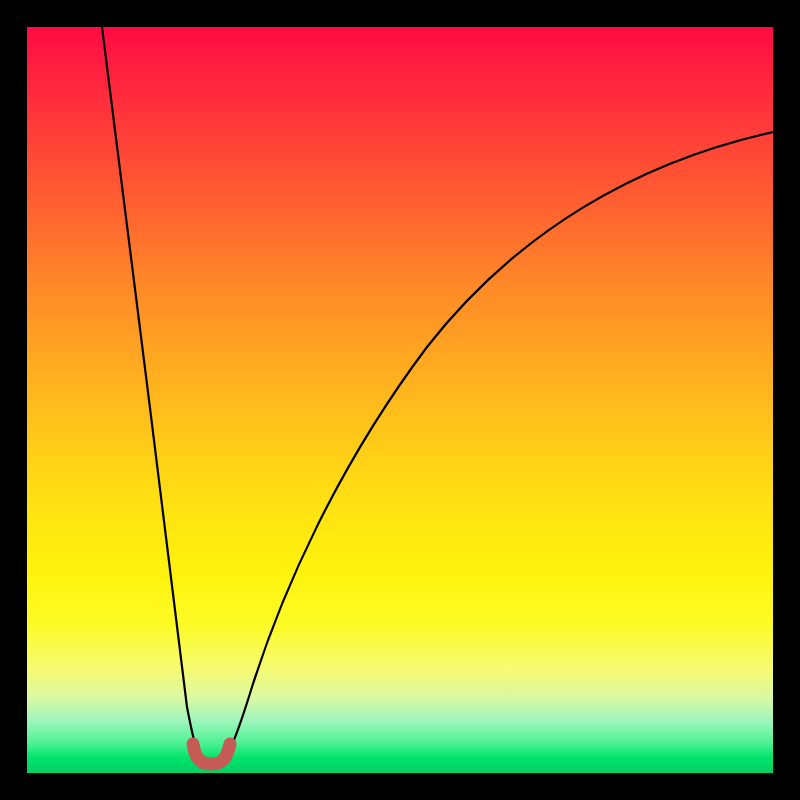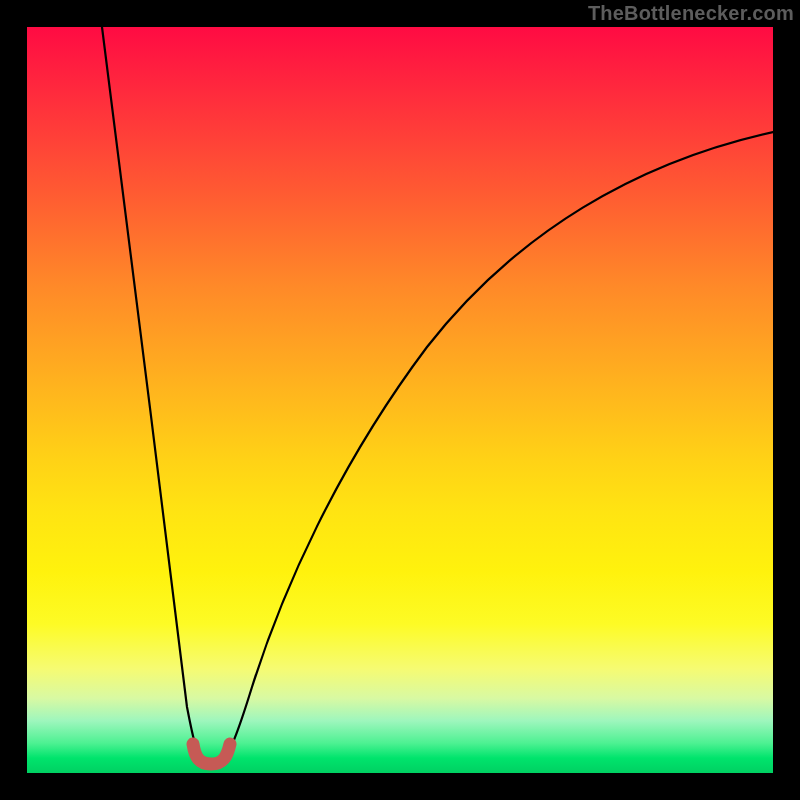--- a/index.html
+++ b/index.html
@@ -83,14 +83,13 @@
             C 255 565, 310 440, 400 320
             C 490 205, 610 135, 746 105
             "></path>
       <path fill="none" stroke="#c65a55" stroke-width="13" stroke-linecap="round" stroke-linejoin="round" d="
             M 166 717
             C 168 730, 172 737, 184 737
             C 196 737, 200 730, 203 717
             "></path>
     </svg>
   </div>
-  <div class="watermark">TheBottlenecker.com</div>
 </div>
 
 </body></html>

